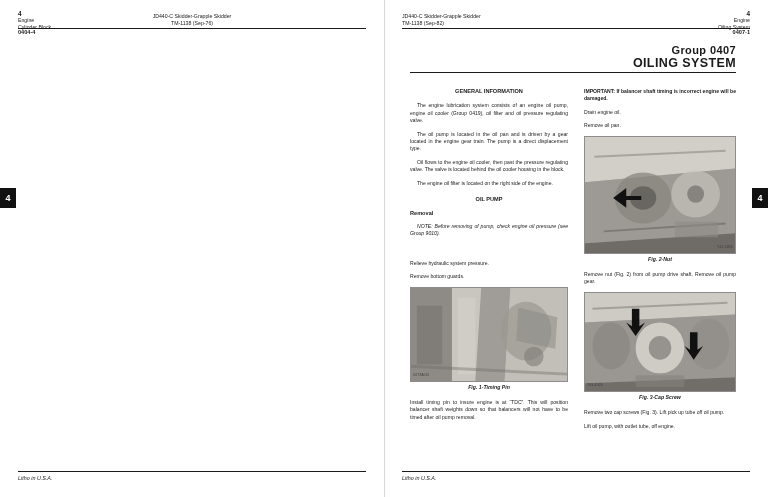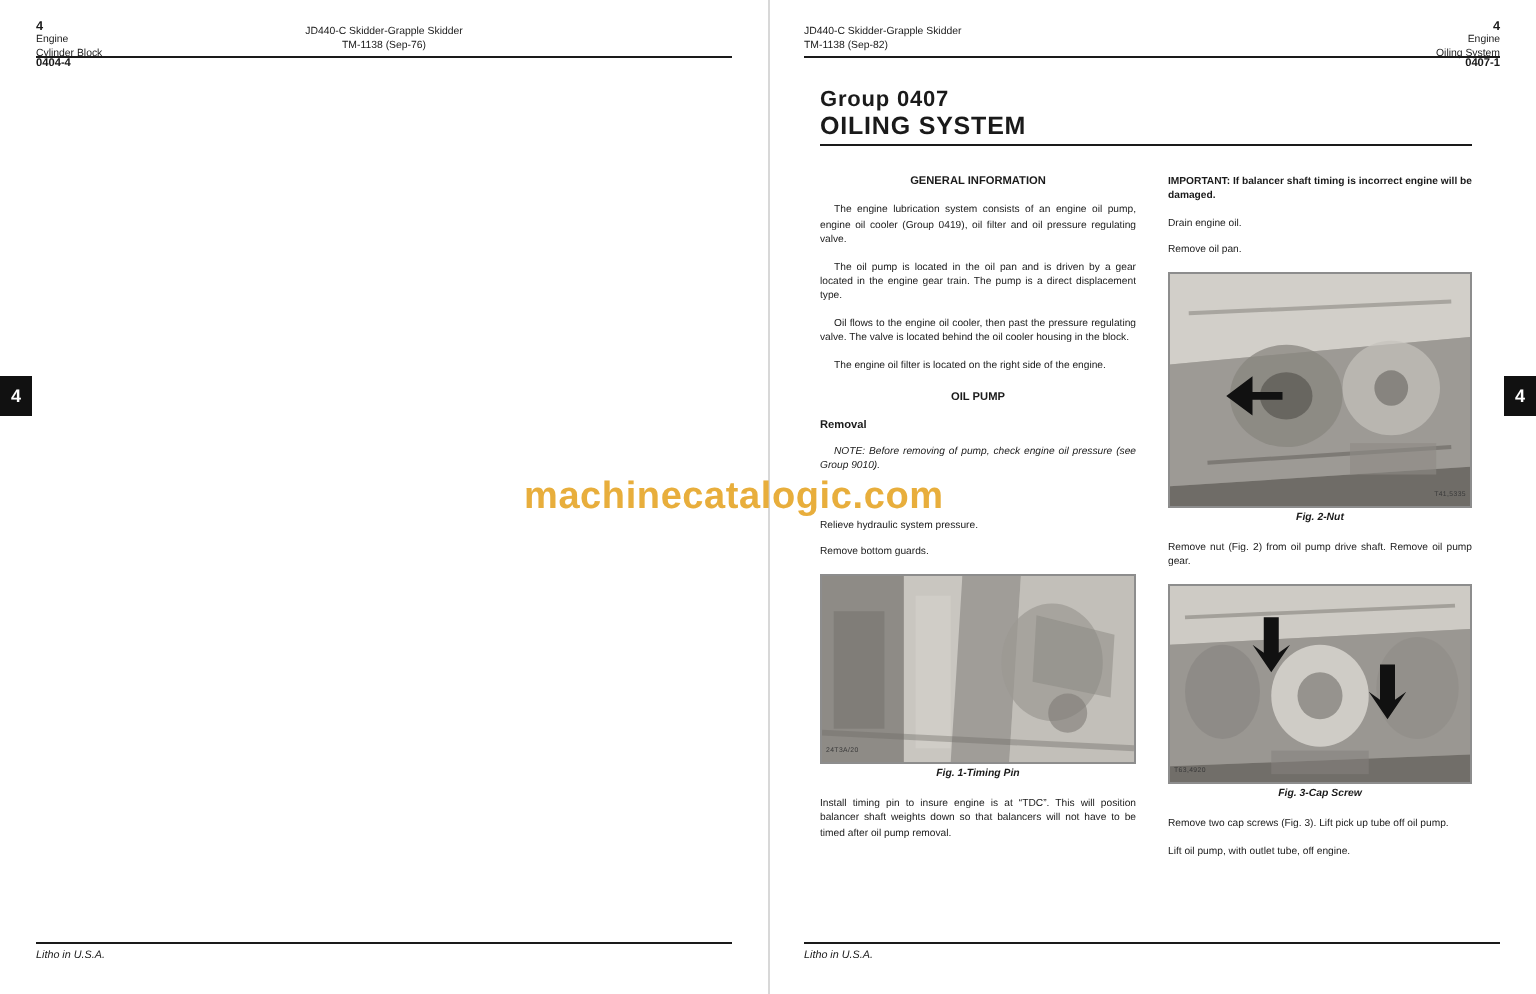--- a/index.html
+++ b/index.html
@@ -156,20 +156,21 @@
   .figcap {
     text-align: center;
     font-style: italic;
     font-weight: bold;
     font-size: 5.2px;
     margin: 2px 0 8px 0;
     text-indent: 0;
   }
   
   .group-block {
+    text-align: right;
     margin-bottom: 20px;
   }
   .group-block .g1 {
     font-size: 11px;
     font-weight: bold;
     letter-spacing: 0.4px;
   }
   .group-block .g2 {
     font-size: 12.5px;
     font-weight: bold;
@@ -386,14 +387,13 @@
       </div>
 
       <div class="ftr">
         <div class="rule"></div>
         <div class="litho">Litho in U.S.A.</div>
       </div>
     </div>
   </div>
 
   <div class="divider-v"></div>
-  <div class="wm">machinecatalogic.com</div>
 </div>
 
 </body></html>

